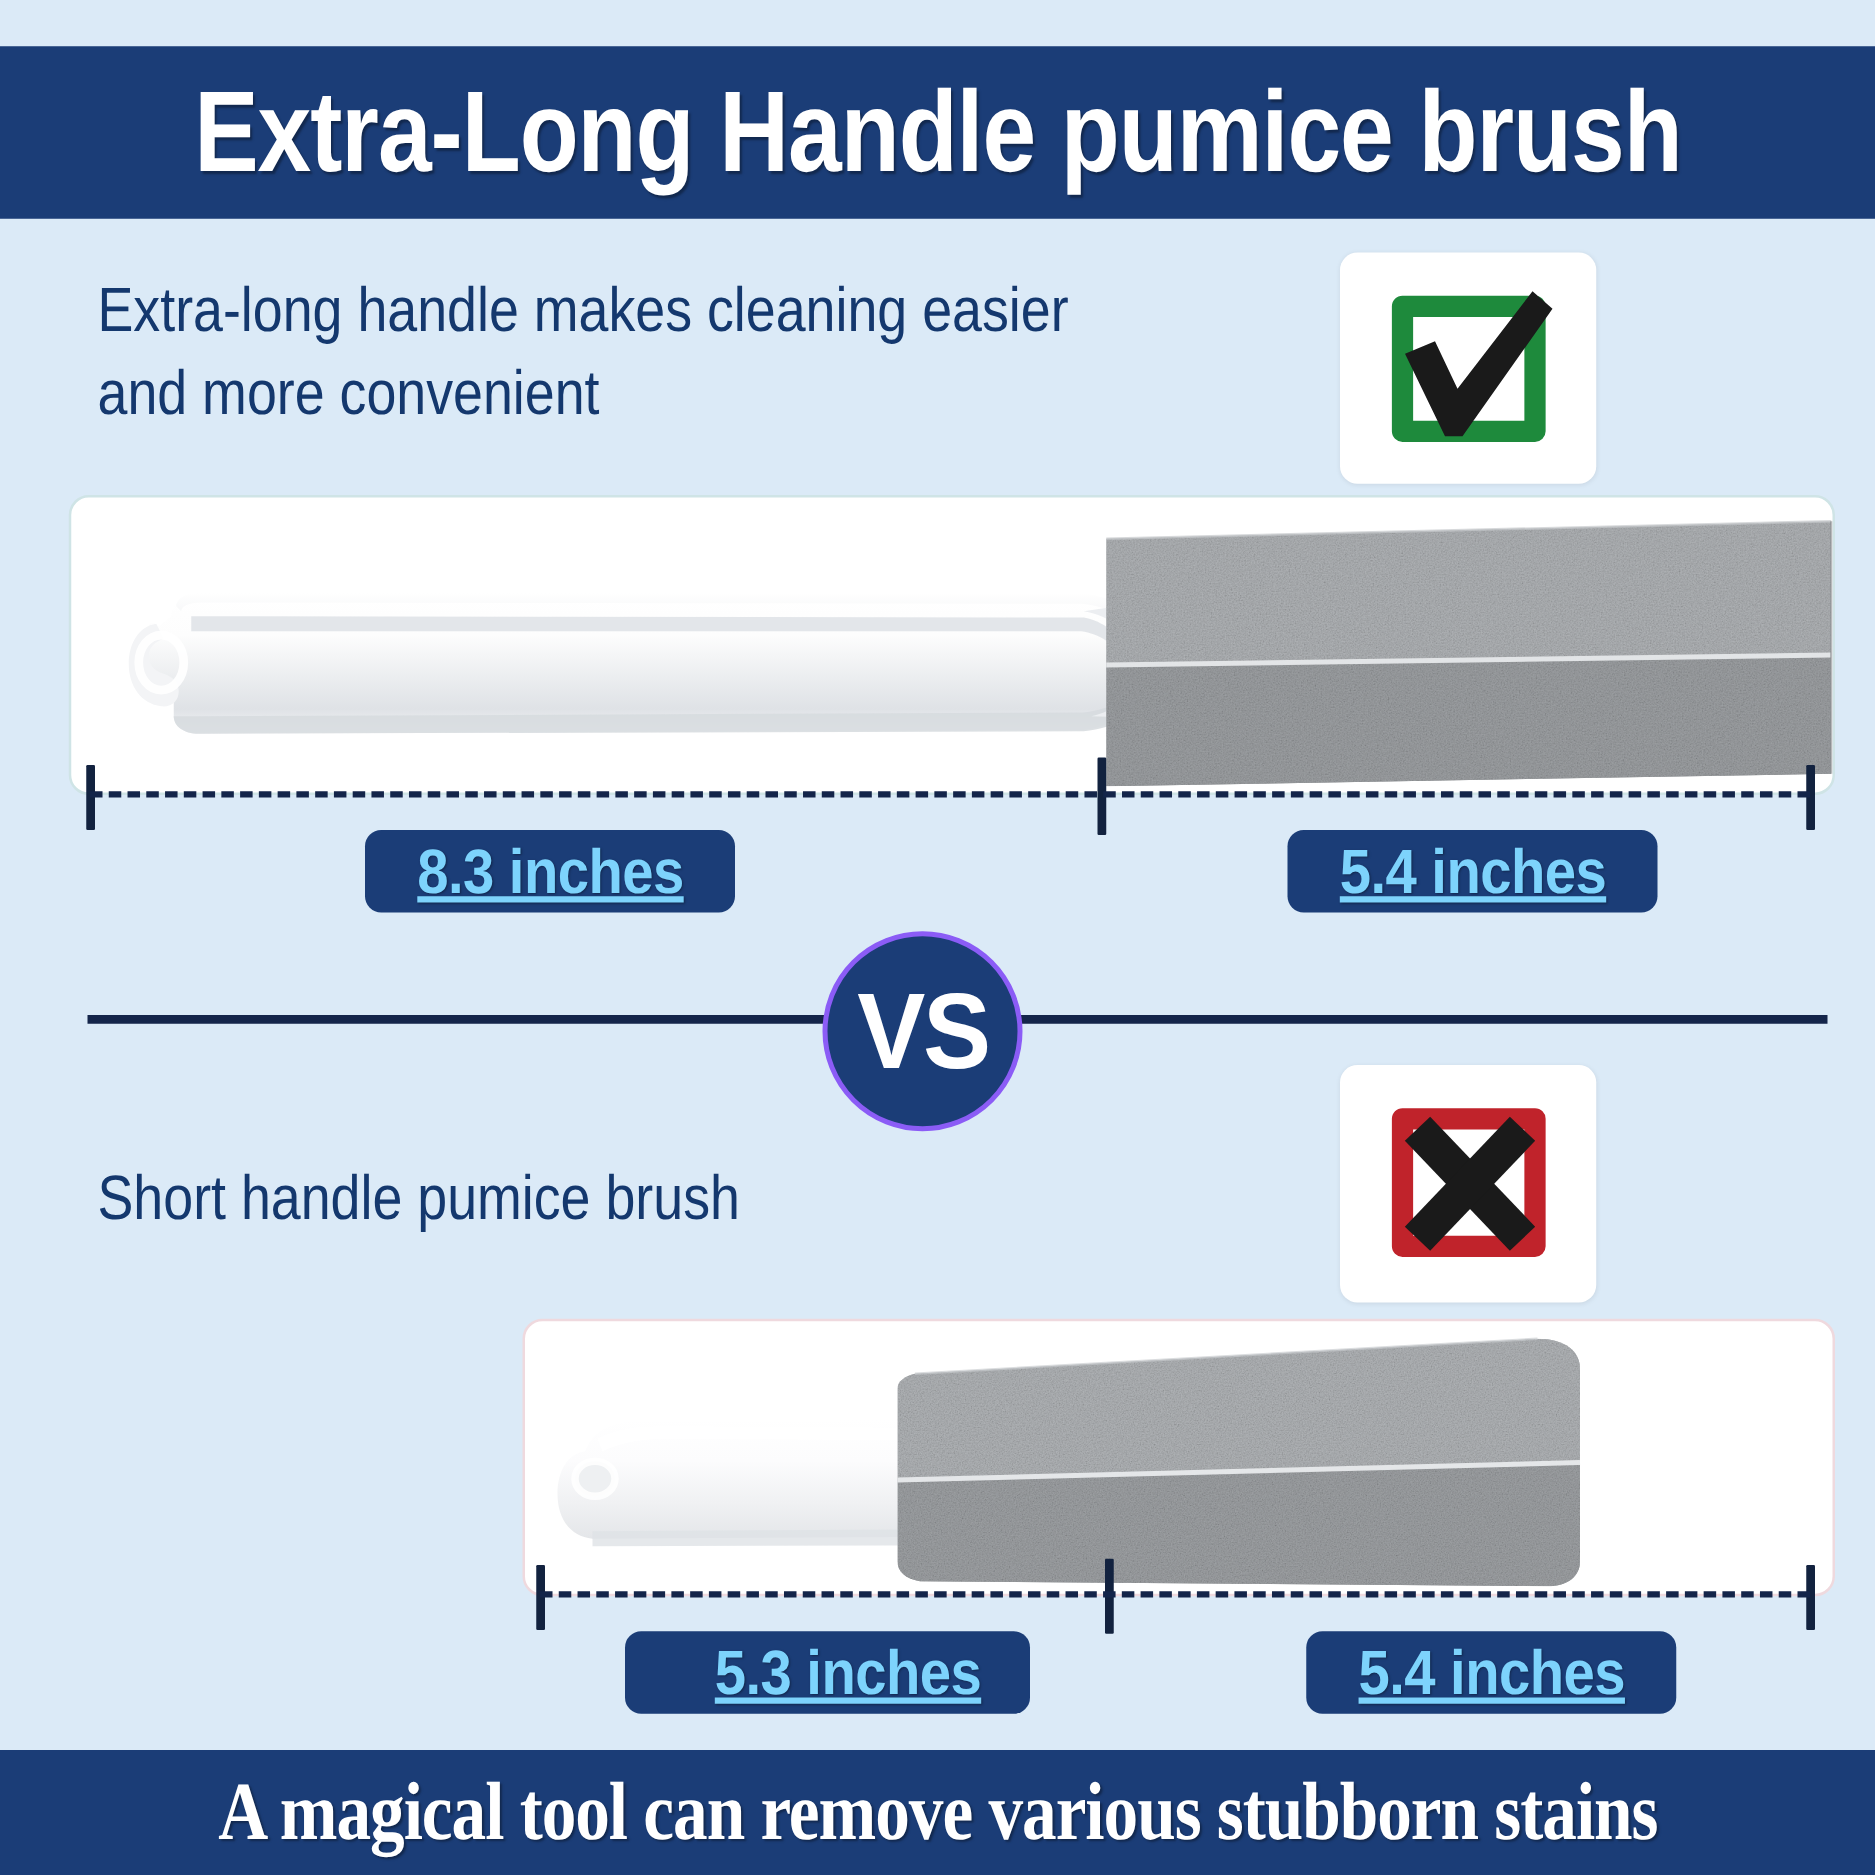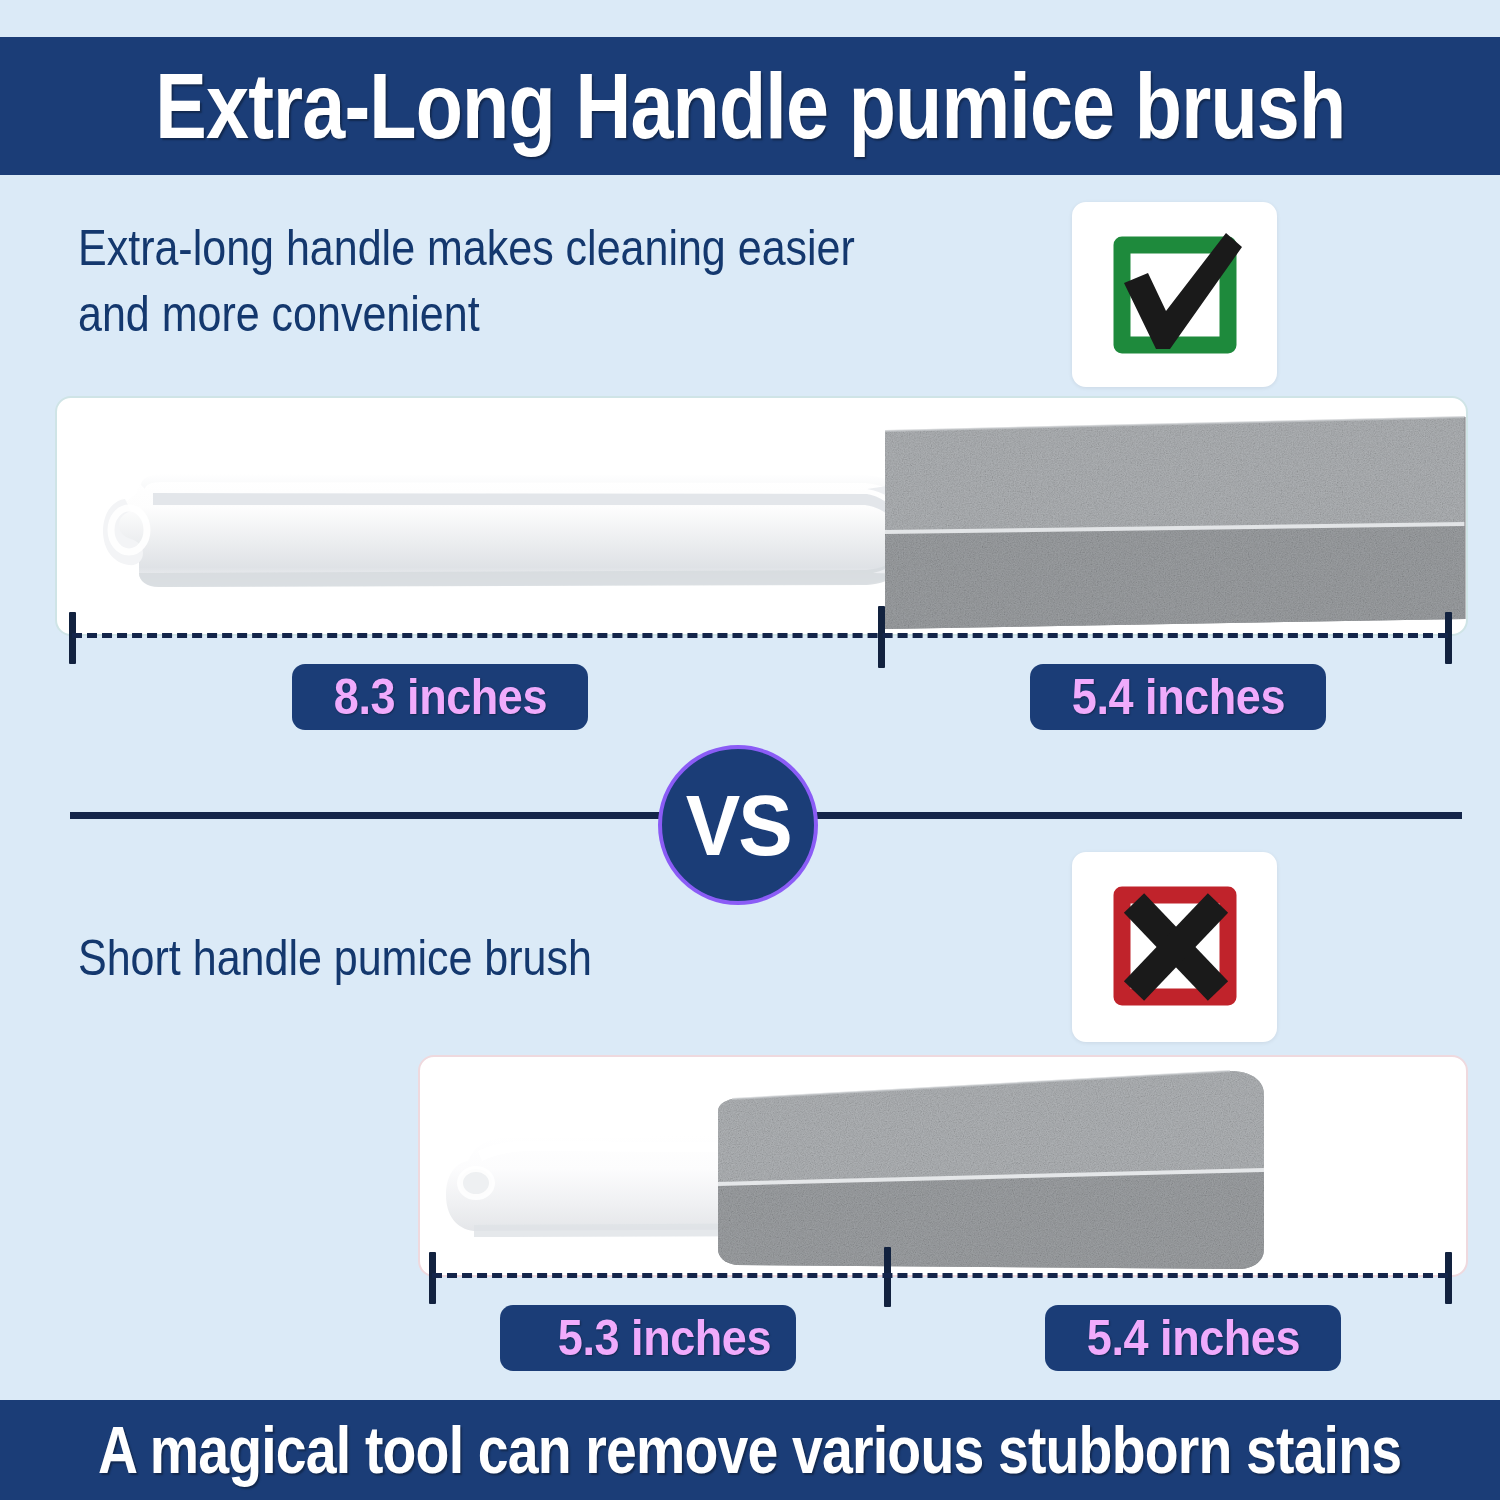--- a/index.html
+++ b/index.html
@@ -15,21 +15,21 @@
 
   
   .banner{
     position:absolute;left:0;width:1500px;
     background:#1b3d77;
     display:flex;align-items:center;justify-content:center;
     box-sizing:border-box;
     text-align:right;
   }
   .banner-top{top:37px;height:138px;}
-  .banner-bottom{top:1400px;height:100px;}
+  .banner-bottom{top:1400px;height:100px;font-family:Liberation Serif, serif;}
   .banner-text{
     color:#ffffff;
     font-weight:bold;
     letter-spacing:-1px;
     white-space:nowrap;
     transform:scaleX(0.84);
     transform-origin:center center;
     text-shadow:2px 2px 2px rgba(0,0,0,.35);
   }
   .banner-top .banner-text{font-size:92px;line-height:100px;}
@@ -90,28 +90,29 @@
   .dash-line{
     position:absolute;
     height:0;
     border-top:5px dashed #14254a;
   }
 
   
   .badge{
     position:absolute;
     background:#1b3d77;
-    color:#f0abfc;
+    color:#7dd3fc;
     border-radius:13px;
     display:flex;align-items:center;justify-content:center;
     font-weight:bold;
     font-size:50px;
     letter-spacing:-0.5px;
     box-sizing:border-box;
     text-shadow:1px 1px 2px rgba(0,0,0,.35);
+    text-decoration:underline;
   }
   .badge span{transform:scaleX(0.9);display:inline-block;white-space:nowrap;}
 
   
   .vs-rule{
     position:absolute;
     left:70px;top:812px;width:1392px;height:7px;
     background:#14254a;
   }
   .vs-circle{
@@ -333,21 +334,21 @@
         <path d="M22,40 L520,12" stroke="#c8cbce" stroke-width="2" fill="none" opacity="0.65"></path>
       </svg>
     </div>
   </div>
 
   <div class="tick" style="left:429px;top:1252px;height:52px;"></div>
   <div class="tick" style="left:884px;top:1247px;height:60px;"></div>
   <div class="tick" style="left:1445px;top:1252px;height:52px;"></div>
   <div class="dash-line" style="left:432px;top:1273px;width:1016px;"></div>
 
-  <div class="badge" style="left:500px;top:1305px;width:296px;height:66px;padding-left:32px;">
+  <div class="badge" style="left:500px;top:1305px;width:324px;height:66px;padding-left:32px;">
     <span>5.3 inches</span>
   </div>
   <div class="badge" style="left:1045px;top:1305px;width:296px;height:66px;">
     <span>5.4 inches</span>
   </div>
 
   <div class="banner banner-bottom">
     <div class="banner-text">A magical tool can remove various stubborn stains</div>
   </div>
 

